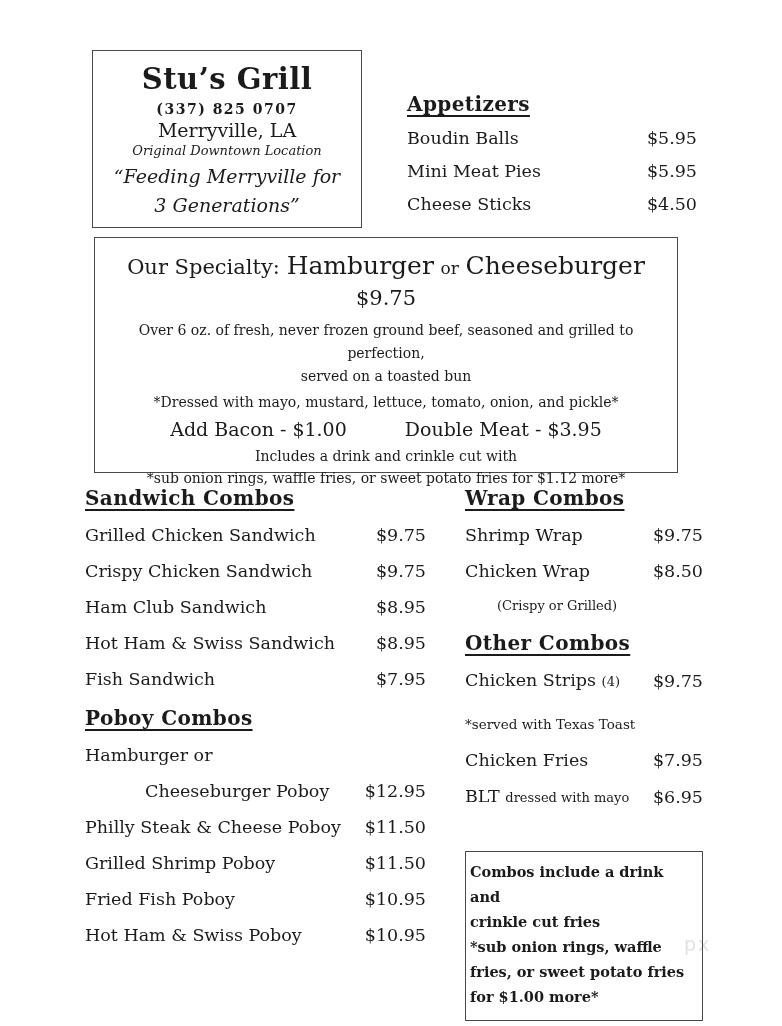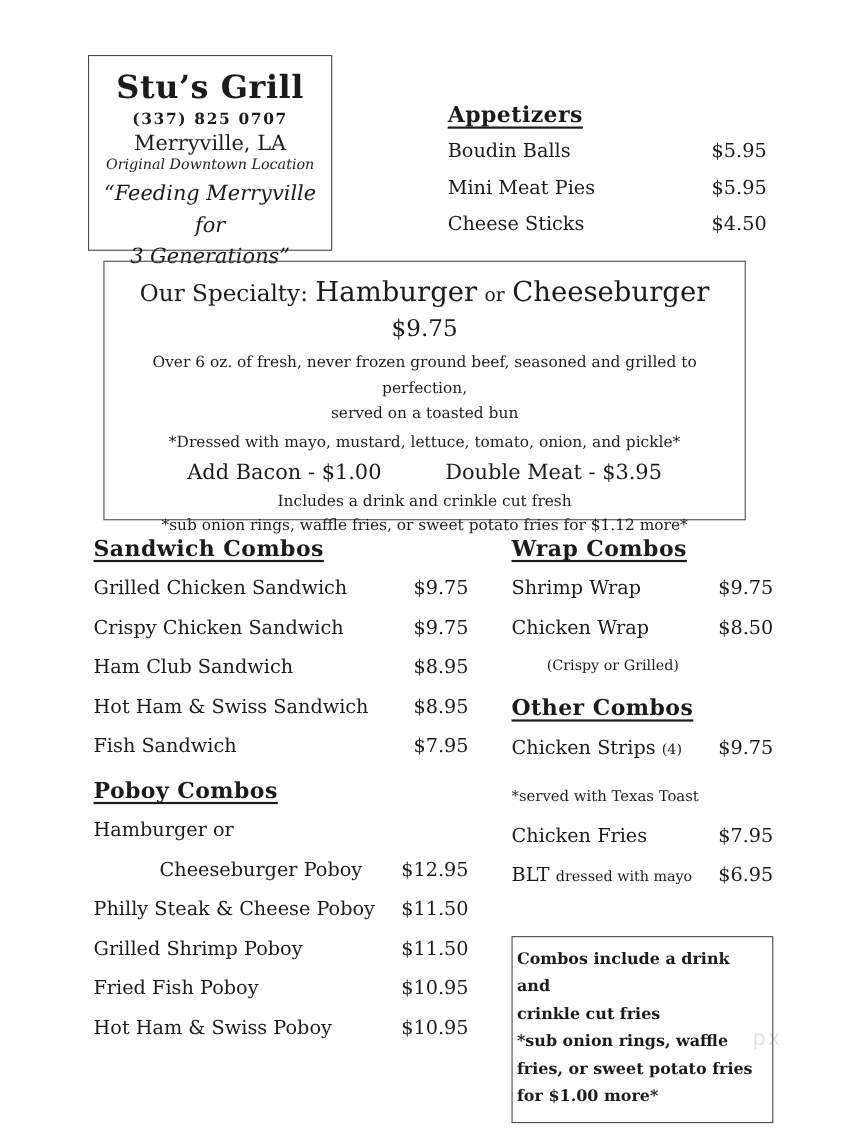--- a/index.html
+++ b/index.html
@@ -10,41 +10,41 @@
     width:782px; height:1026px;
     margin:0 auto;
     background:#ffffff;
     color:#1b1b1b;
     font-family:"DejaVu Serif","Liberation Serif",serif;
     overflow:hidden;
   }
 
   
   .header-box {
-    position:absolute; left:80px; top:50px;
-    width:222px; height:178px;
+    position:absolute; left:92px; top:50px;
+    width:270px; height:178px;
     border:1px solid #4a4a4a;
     text-align:center; padding-top:11px;
   }
   .restaurant-name { font-size:29px; font-weight:700; letter-spacing:0.5px; }
   .phone          { font-size:14px; font-weight:700; letter-spacing:1.5px; margin-top:5px; }
   .city           { font-size:19px; margin-top:2px; }
   .location-note  { font-size:13px; font-style:italic; margin-top:2px; }
   .tagline        { font-size:19px; font-style:italic; margin-top:4px; line-height:1.5; }
 
   
   .appetizers { position:absolute; left:407px; top:92px; width:290px; }
 
   .section-title {
     font-size:20px; font-weight:700; 
     text-decoration:underline; text-underline-offset:4px;
     text-decoration-thickness:1.5px; letter-spacing:0.4px;
   }
   .menu-row {
-    display:flex; justify-content:space-between; align-items:flex-start;
+    display:flex; justify-content:space-between; align-items:center;
     font-size:17.5px; line-height:22px; margin-top:14px;
   }
   .appetizers .menu-row { margin-top:11px; }
 
   
   .specialty-box {
     position:absolute; left:94px; top:237px;
     width:584px; height:236px;
     border:1px solid #4a4a4a;
     text-align:center; padding:13px 14px 0;
@@ -128,21 +128,21 @@
     <div class="specialty-price">$9.75</div>
     <div class="specialty-desc">
       <span>Over 6 oz. of fresh, never frozen ground beef, seasoned and grilled to perfection,</span><br>
       <span>served on a toasted bun</span>
     </div>
     <div class="specialty-dressed">*Dressed with mayo, mustard, lettuce, tomato, onion, and pickle*</div>
     <div class="specialty-addons">
       <span>Add Bacon - $1.00</span>
       <span>Double Meat - $3.95</span>
     </div>
-    <div class="specialty-includes">Includes a drink and crinkle cut fresh</div>
+    <div class="specialty-includes">Includes a drink and crinkle cut with</div>
     <div class="specialty-sub">*sub onion rings, waffle fries, or sweet potato fries for $1.12 more*</div>
   </div>
 
   <div class="col-left">
 
     <div class="menu-section">
       <div class="section-title">Sandwich Combos</div>
       <div class="menu-row">
         <span class="item-name">Grilled Chicken Sandwich</span>
         <span class="item-price">$9.75</span>

